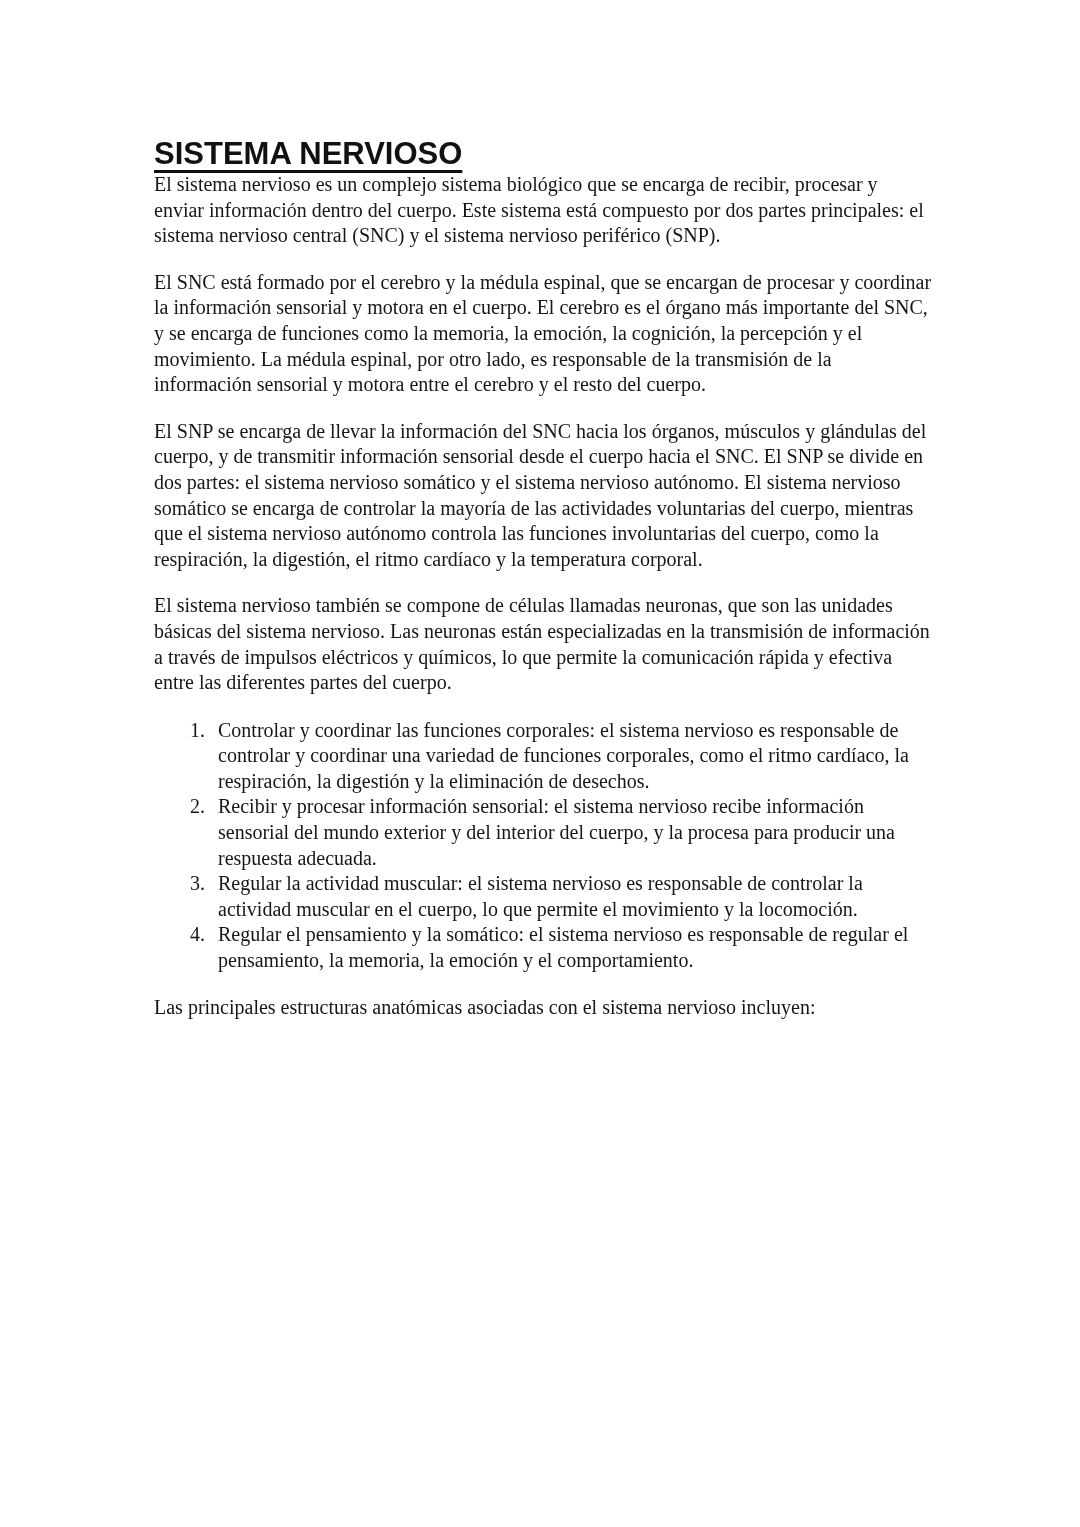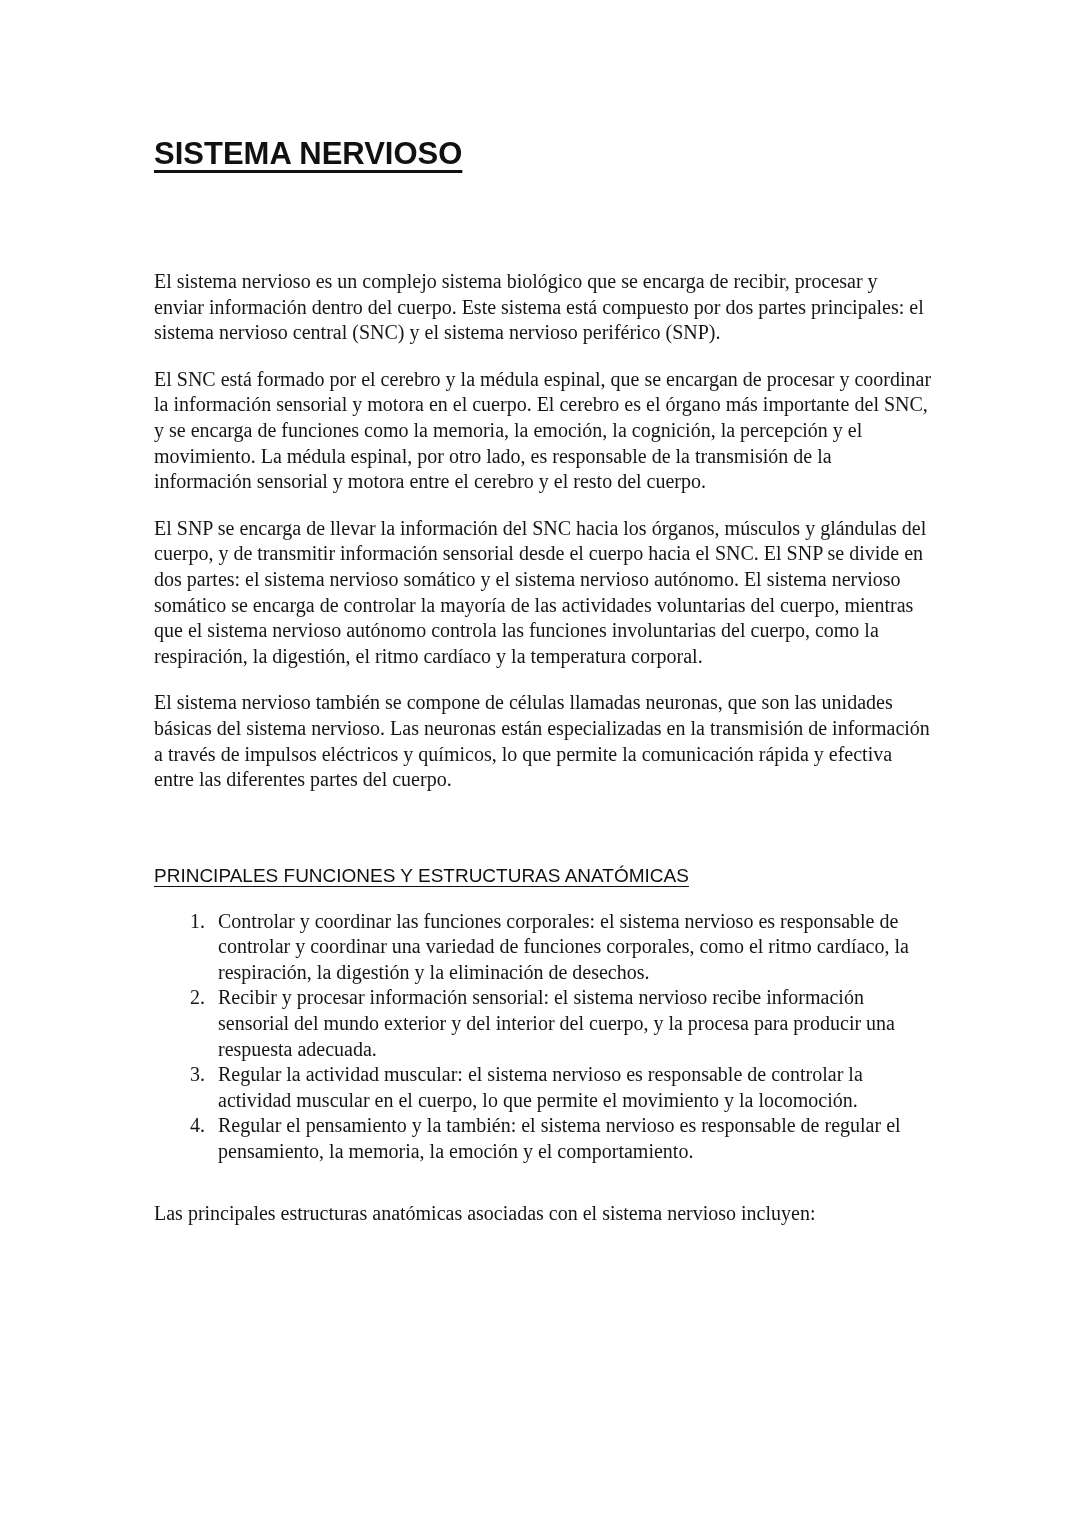--- a/index.html
+++ b/index.html
@@ -32,21 +32,21 @@
     text-underline-offset: 6px;
     display: inline-block;
     margin-bottom: 0;
   }
   .body-text {
     font-size: 20px;
     line-height: 25.6px;
     color: #161616;
     max-width: 782px;
   }
-  .para-1 { margin-top: 97px; }
+  .para-1 { }
   .para   { margin-top: 21px; }
   .section-heading {
     font-family: "Liberation Sans", sans-serif;
     font-weight: 400;
     font-size: 19px;
     color: #111111;
     text-decoration: underline;
     text-underline-offset: 4px;
     margin-top: 72px;
     display: inline-block;
@@ -65,56 +65,53 @@
   }
   .list-num {
     width: 64px;
     padding-left: 36px;
     flex: 0 0 64px;
   }
   .list-text {
     flex: 1 1 auto;
     font-family: Liberation Serif, serif;
   }
-  .structures-intro { margin-top: 36px; }
+  .structures-intro { margin-top: 21px; }
 </style>
 </head>
 <body>
 
 <div class="page">
 
   <h1 class="doc-title">SISTEMA NERVIOSO</h1>
 
   <p class="body-text para-1">El sistema nervioso es un complejo sistema biológico que se encarga de recibir, procesar y enviar información dentro del cuerpo. Este sistema está compuesto por dos partes principales: el sistema nervioso central (SNC) y el sistema nervioso periférico (SNP).</p>
 
   <p class="body-text para">El SNC está formado por el cerebro y la médula espinal, que se encargan de procesar y coordinar la información sensorial y motora en el cuerpo. El cerebro es el órgano más importante del SNC, y se encarga de funciones como la memoria, la emoción, la cognición, la percepción y el movimiento. La médula espinal, por otro lado, es responsable de la transmisión de la información sensorial y motora entre el cerebro y el resto del cuerpo.</p>
 
   <p class="body-text para">El SNP se encarga de llevar la información del SNC hacia los órganos, músculos y glándulas del cuerpo, y de transmitir información sensorial desde el cuerpo hacia el SNC. El SNP se divide en dos partes: el sistema nervioso somático y el sistema nervioso autónomo. El sistema nervioso somático se encarga de controlar la mayoría de las actividades voluntarias del cuerpo, mientras que el sistema nervioso autónomo controla las funciones involuntarias del cuerpo, como la respiración, la digestión, el ritmo cardíaco y la temperatura corporal.</p>
 
   <p class="body-text para">El sistema nervioso también se compone de células llamadas neuronas, que son las unidades básicas del sistema nervioso. Las neuronas están especializadas en la transmisión de información a través de impulsos eléctricos y químicos, lo que permite la comunicación rápida y efectiva entre las diferentes partes del cuerpo.</p>
 
-  <div>
-    <h2 class="section-heading">PRINCIPALES FUNCIONES Y ESTRUCTURAS ANATÓMICAS</h2>
-  </div>
 
 
   <div class="numbered-list">
     <div class="list-item">
       <span class="list-num">1.</span>
       <span class="list-text">Controlar y coordinar las funciones corporales: el sistema nervioso es responsable de controlar y coordinar una variedad de funciones corporales, como el ritmo cardíaco, la respiración, la digestión y la eliminación de desechos.</span>
     </div>
     <div class="list-item">
       <span class="list-num">2.</span>
       <span class="list-text">Recibir y procesar información sensorial: el sistema nervioso recibe información sensorial del mundo exterior y del interior del cuerpo, y la procesa para producir una respuesta adecuada.</span>
     </div>
     <div class="list-item">
       <span class="list-num">3.</span>
       <span class="list-text">Regular la actividad muscular: el sistema nervioso es responsable de controlar la actividad muscular en el cuerpo, lo que permite el movimiento y la locomoción.</span>
     </div>
     <div class="list-item">
       <span class="list-num">4.</span>
-      <span class="list-text">Regular el pensamiento y la también: el sistema nervioso es responsable de regular el pensamiento, la memoria, la emoción y el comportamiento.</span>
+      <span class="list-text">Regular el pensamiento y la somático: el sistema nervioso es responsable de regular el pensamiento, la memoria, la emoción y el comportamiento.</span>
     </div>
   </div>
 
   <p class="body-text structures-intro">Las principales estructuras anatómicas asociadas con el sistema nervioso incluyen:</p>
 
 </div>
 
 </body></html>

